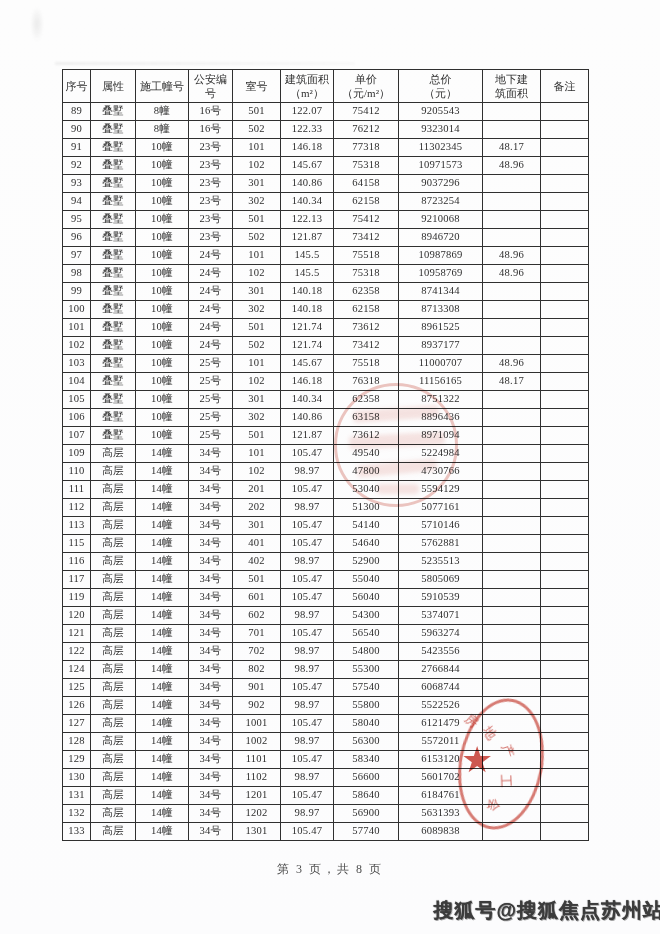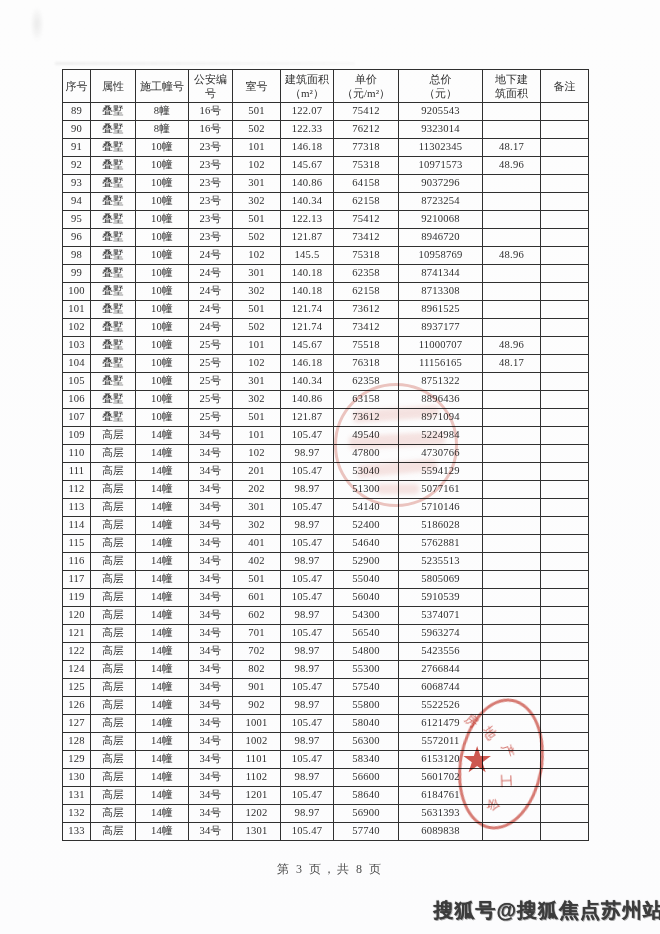--- a/index.html
+++ b/index.html
@@ -207,20 +207,32 @@
           <td>10幢</td>
           <td>23号</td>
           <td>502</td>
           <td>121.87</td>
           <td>73412</td>
           <td>8946720</td>
           <td></td>
           <td></td>
         </tr>
 
+        <tr>
+          <td>97</td>
+          <td>叠墅</td>
+          <td>10幢</td>
+          <td>24号</td>
+          <td>101</td>
+          <td>145.5</td>
+          <td>75518</td>
+          <td>10987869</td>
+          <td>48.96</td>
+          <td></td>
+        </tr>
 
         <tr>
           <td>98</td>
           <td>叠墅</td>
           <td>10幢</td>
           <td>24号</td>
           <td>102</td>
           <td>145.5</td>
           <td>75318</td>
           <td>10958769</td>
@@ -404,32 +416,20 @@
           <td>14幢</td>
           <td>34号</td>
           <td>301</td>
           <td>105.47</td>
           <td>54140</td>
           <td>5710146</td>
           <td></td>
           <td></td>
         </tr>
 
-        <tr>
-          <td>114</td>
-          <td>高层</td>
-          <td>14幢</td>
-          <td>34号</td>
-          <td>302</td>
-          <td>98.97</td>
-          <td>52400</td>
-          <td>5186028</td>
-          <td></td>
-          <td></td>
-        </tr>
 
         <tr>
           <td>115</td>
           <td>高层</td>
           <td>14幢</td>
           <td>34号</td>
           <td>401</td>
           <td>105.47</td>
           <td>54640</td>
           <td>5762881</td>

